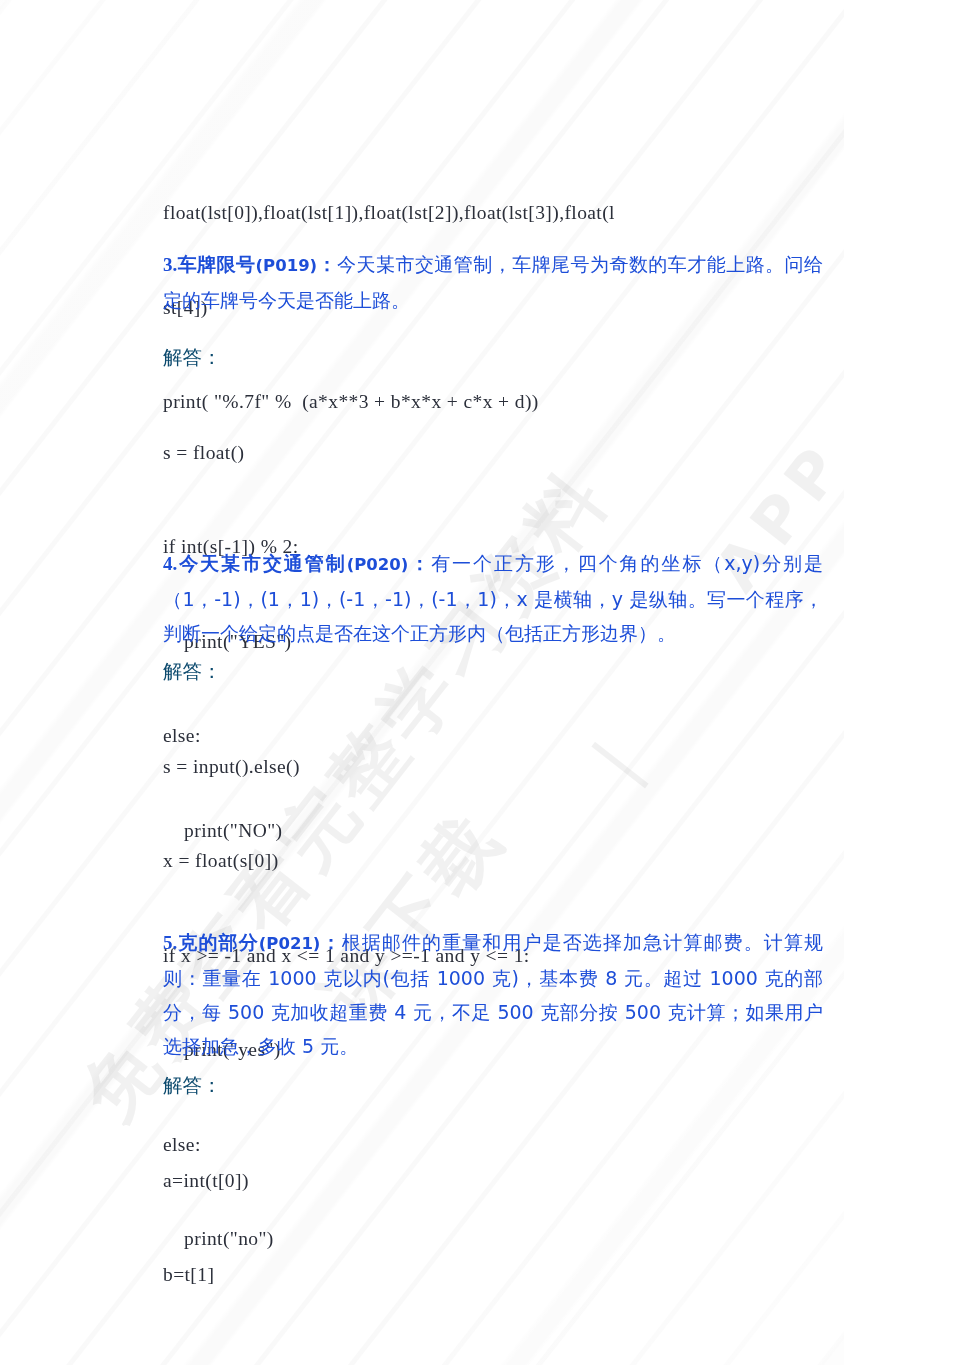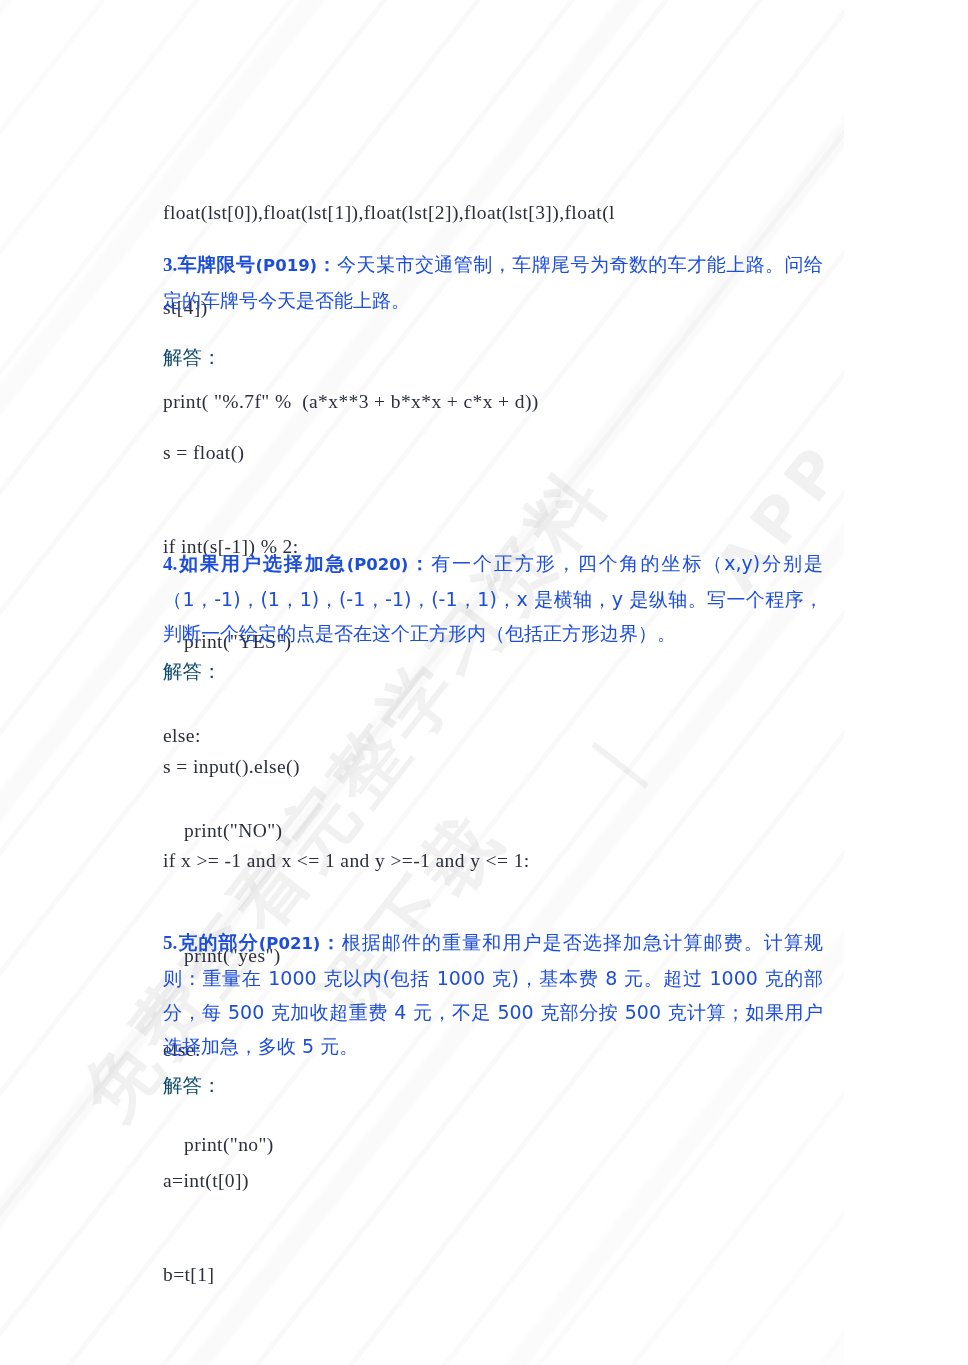--- a/index.html
+++ b/index.html
@@ -172,28 +172,29 @@
         <span class="ln">s = float()</span>
         <span class="ln">if int(s[-1]) % 2:</span>
         <span class="ln">    print("YES")</span>
         <span class="ln">else:</span>
         <span class="ln">    print("NO")</span>
       </div>
     </div>
 
     <div class="block" style="top:546px;">
       <div class="para">
-        <span class="hd-num code-num">4.</span><span class="hd">如果用户选择加急</span><span class="hd p-tag">(P020)</span><span class="hd">：</span><span class="body-txt">有一个正方形，四个角的坐标（x,y)分别是（1，-1)，(1，1)，(-1，-1)，(-1，1)，x 是横轴，y 是纵轴。写一个程序，判断一个给定的点是否在这个正方形内（包括正方形边界）。</span>
+        <span class="hd-num code-num">4.</span><span class="hd">今天某市交通管制</span><span class="hd p-tag">(P020)</span><span class="hd">：</span><span class="body-txt">有一个正方形，四个角的坐标（x,y)分别是（1，-1)，(1，1)，(-1，-1)，(-1，1)，x 是横轴，y 是纵轴。写一个程序，判断一个给定的点是否在这个正方形内（包括正方形边界）。</span>
       </div>
     </div>
 
     <div class="block" style="top:656px;">
       <div class="label">解答：</div>
       <div class="code">
         <span class="ln">s = input().else()</span>
+        <span class="ln">x = float(s[0])</span>
         <span class="ln">if x &gt;= -1 and x &lt;= 1 and y &gt;=-1 and y &lt;= 1:</span>
         <span class="ln">    print("yes")</span>
         <span class="ln">else:</span>
         <span class="ln">    print("no")</span>
       </div>
     </div>
 
     <div class="block" style="top:925px;">
       <div class="para">
         <span class="hd-num code-num">5.</span><span class="hd">克的部分</span><span class="hd p-tag">(P021)</span><span class="hd">：</span><span class="body-txt">根据邮件的重量和用户是否选择加急计算邮费。计算规则：重量在 1000 克以内(包括 1000 克)，基本费 8 元。超过 1000 克的部分，每 500 克加收超重费 4 元，不足 500 克部分按 500 克计算；如果用户选择加急，多收 5 元。</span>

